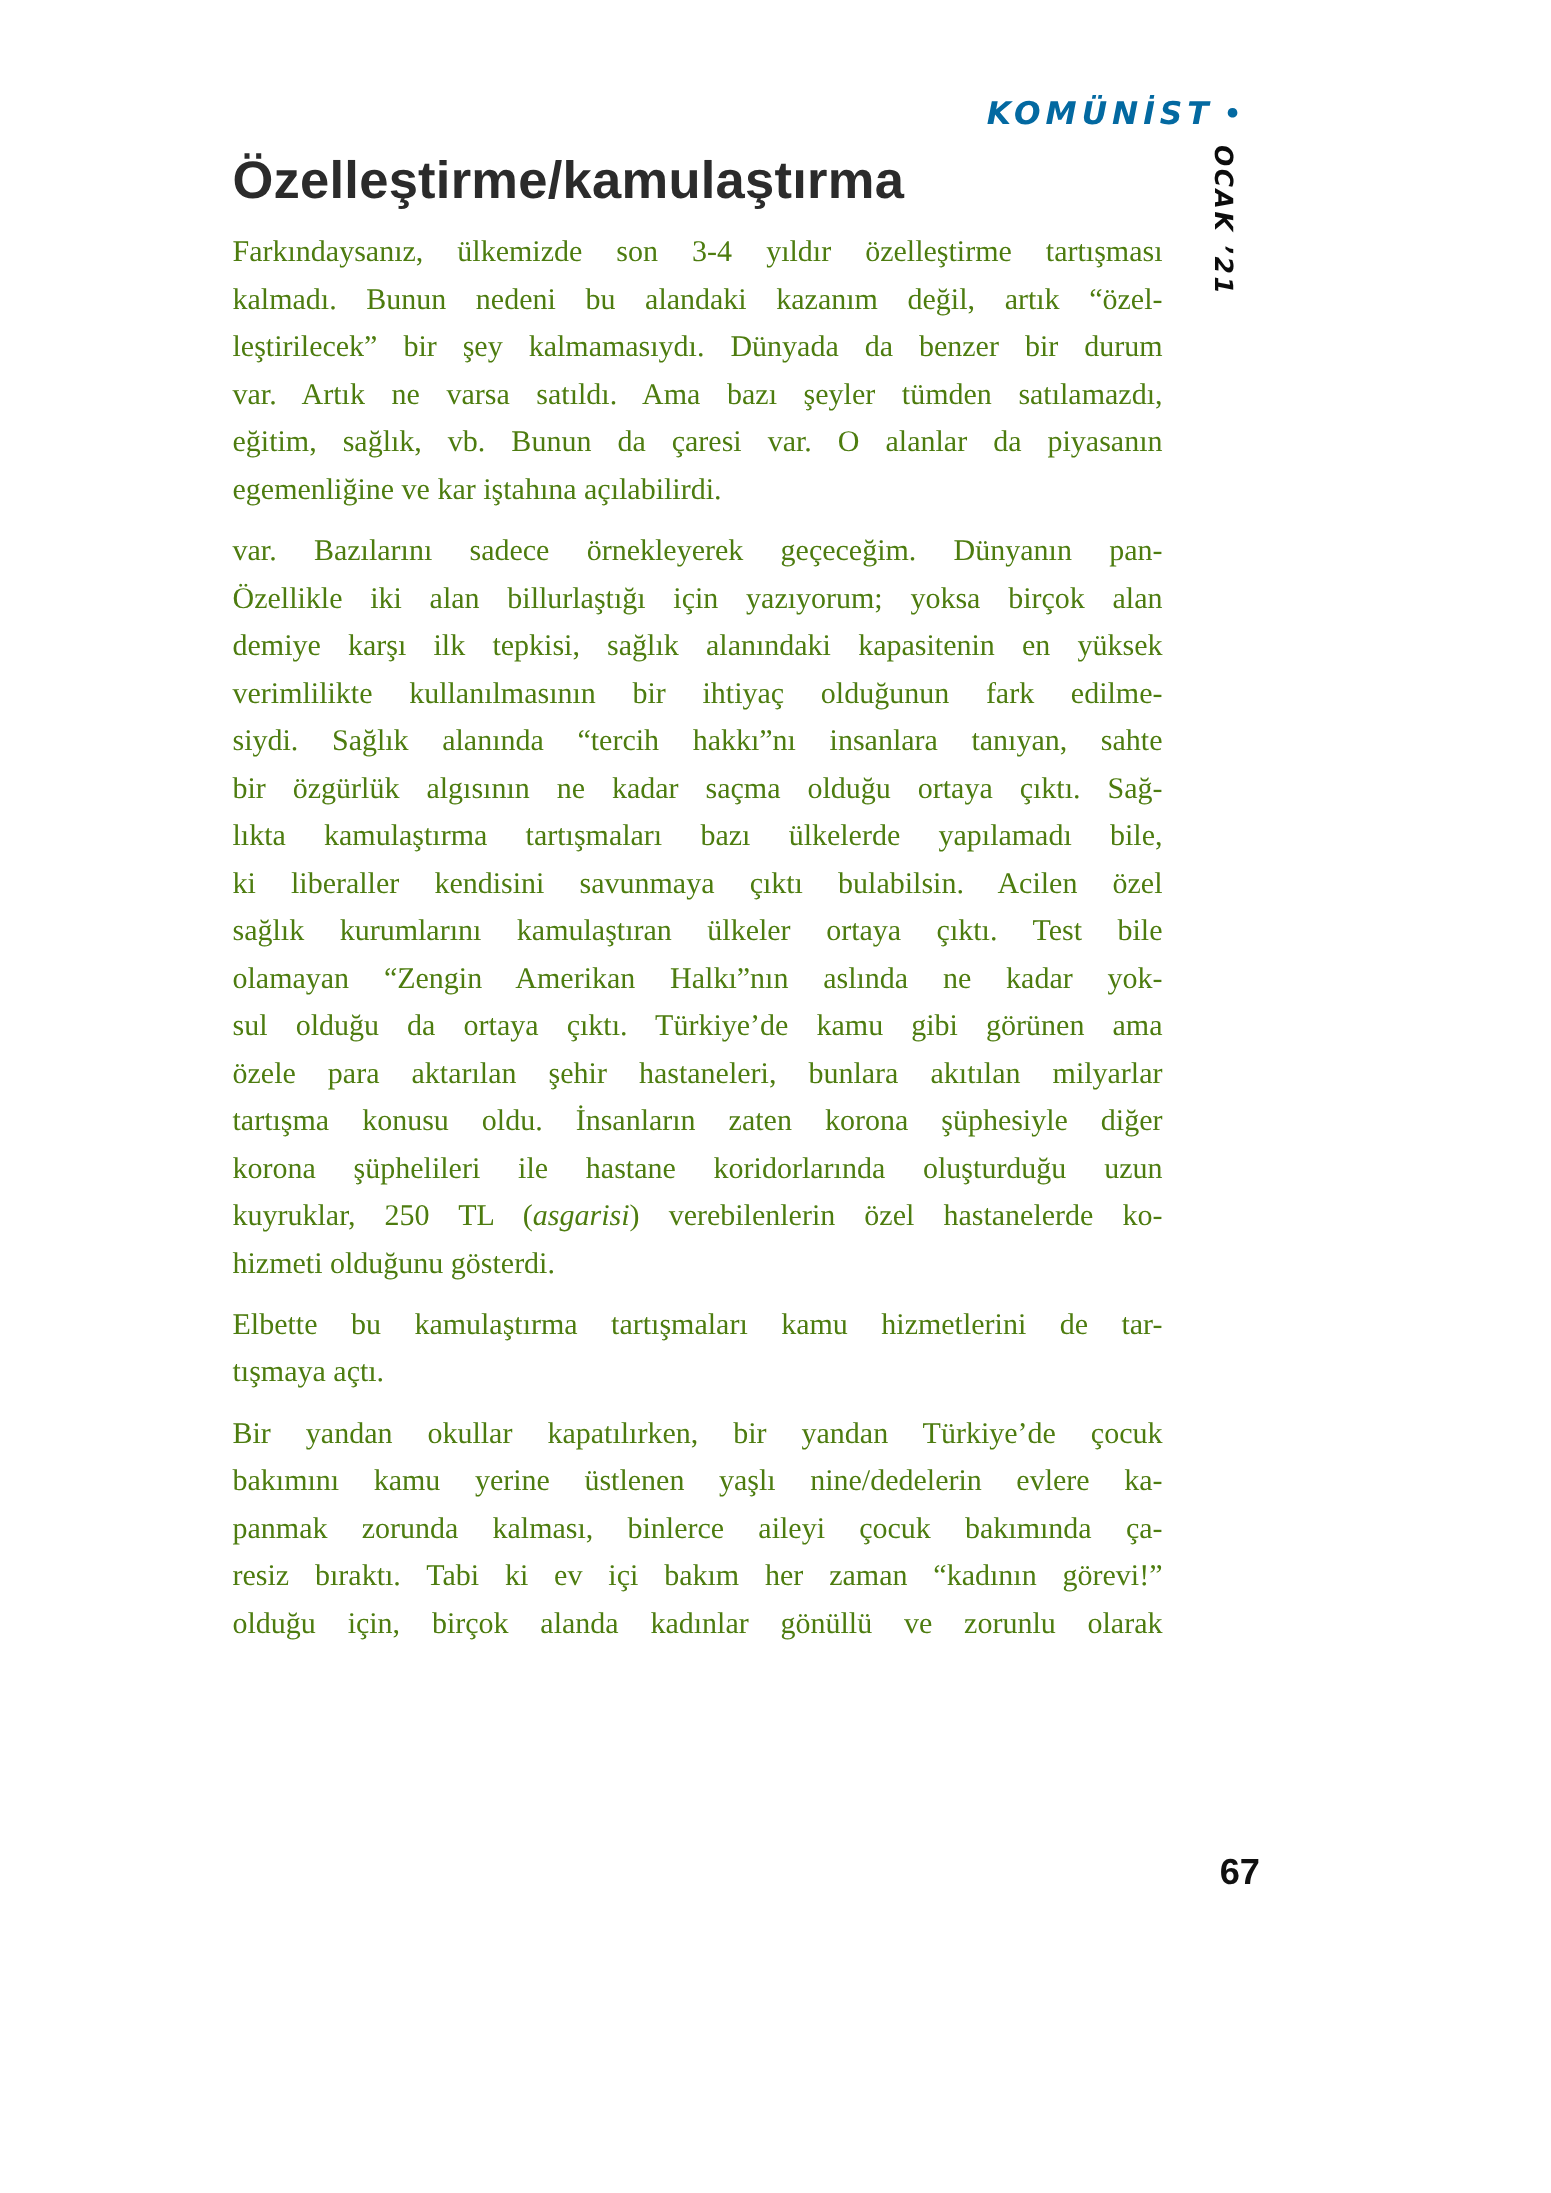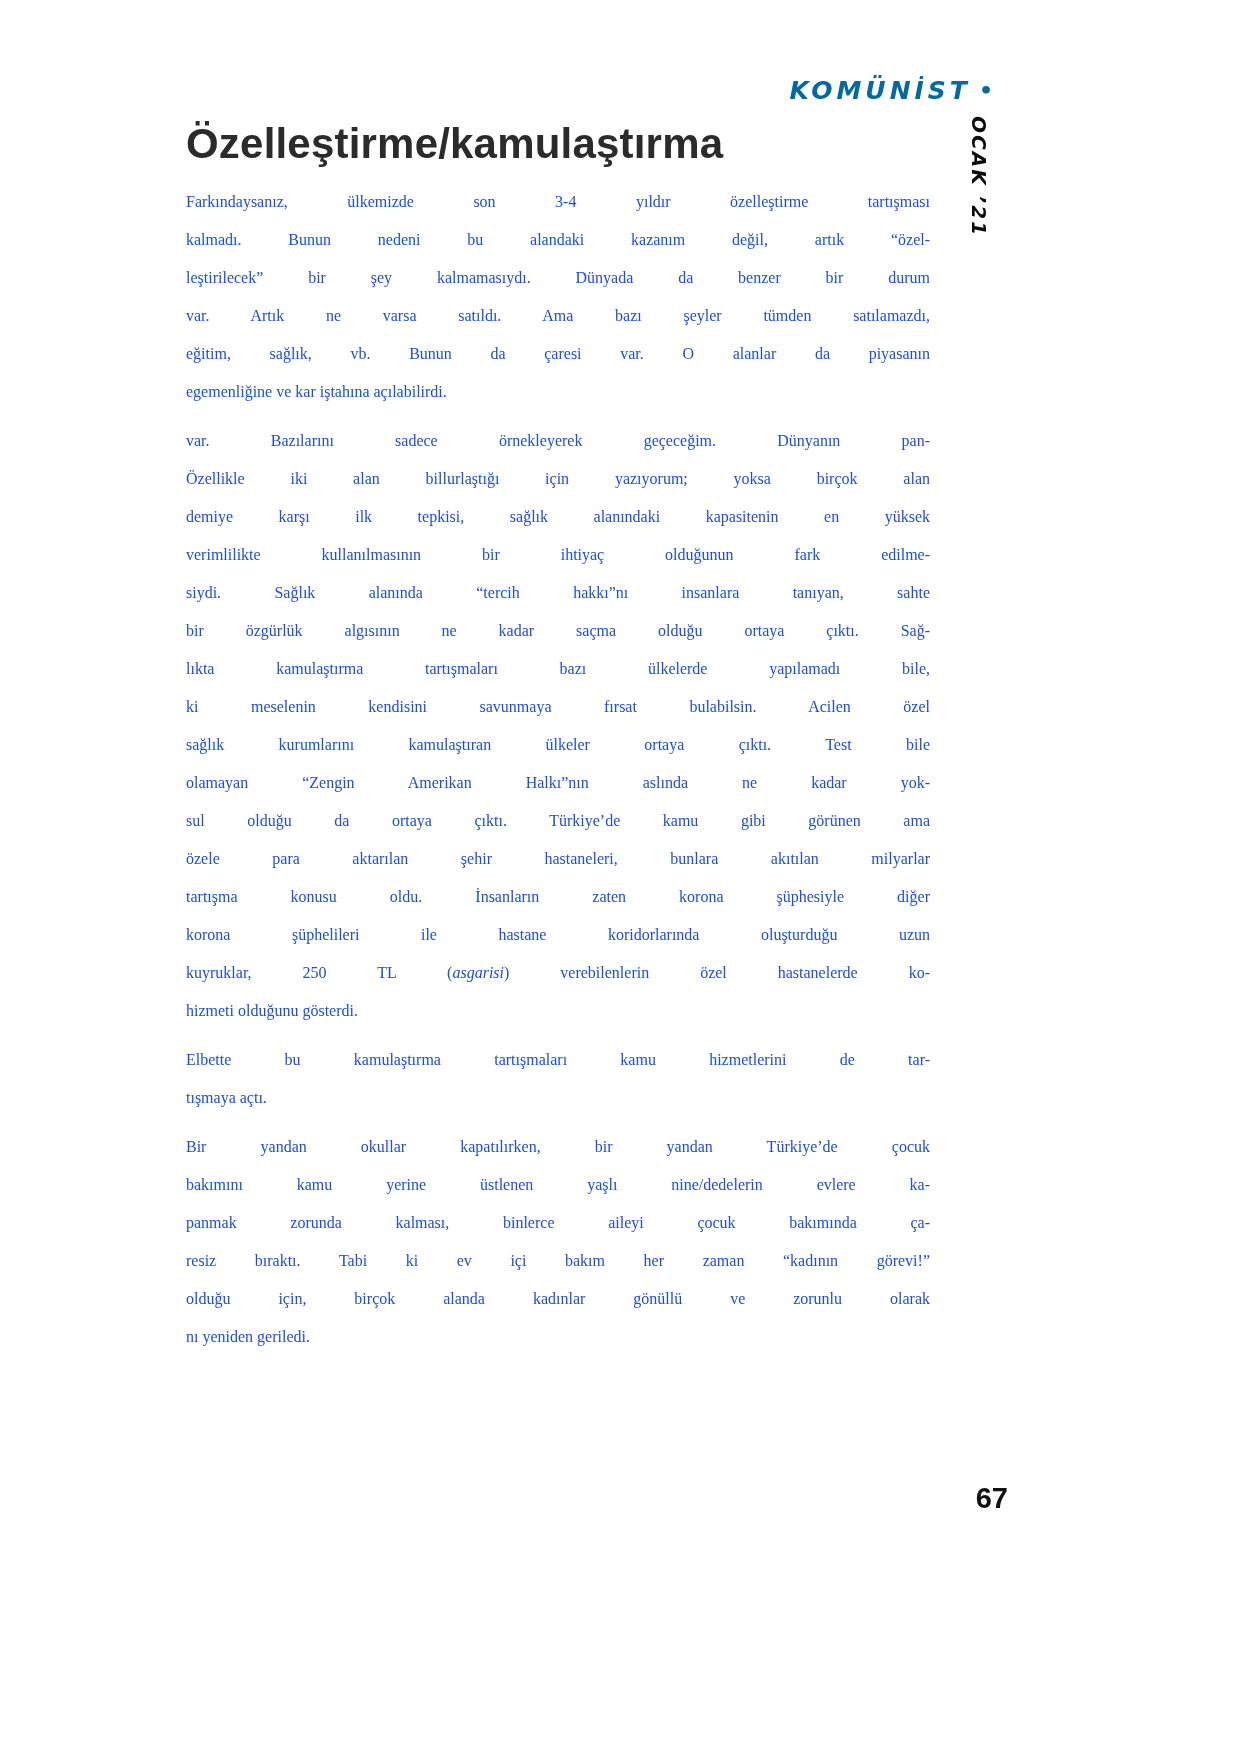--- a/index.html
+++ b/index.html
@@ -57,23 +57,23 @@
     font-family: "Liberation Sans", sans-serif;
     font-weight: 700;
     font-size: 42px;
     line-height: 36px;
     letter-spacing: 0.2px;
     color: #2b2b2b;
     margin: 0 0 21px 0;
   }
   .body {
     font-family: "Liberation Serif", "DejaVu Serif", serif;
-    font-size: 16px;
+    font-size: 24px;
     line-height: 38px;
-    color: #1d4ed8;
+    color: #4d7c0f;
   }
   .paragraph {
     margin: 0 0 11px 0;
   }
   .line {
     text-align: justify;
     text-align-last: justify;
   }
   .line.last {
     text-align: left;
@@ -115,40 +115,39 @@
           <div class="line last">egemenliğine ve kar iştahına açılabilirdi.</div>
         </div>
         <div class="paragraph">
           <div class="line">var. Bazılarını sadece örnekleyerek geçeceğim. Dünyanın pan-</div>
           <div class="line">Özellikle iki alan billurlaştığı için yazıyorum; yoksa birçok alan</div>
           <div class="line">demiye karşı ilk tepkisi, sağlık alanındaki kapasitenin en yüksek</div>
           <div class="line">verimlilikte kullanılmasının bir ihtiyaç olduğunun fark edilme-</div>
           <div class="line">siydi. Sağlık alanında “tercih hakkı”nı insanlara tanıyan, sahte</div>
           <div class="line">bir özgürlük algısının ne kadar saçma olduğu ortaya çıktı. Sağ-</div>
           <div class="line">lıkta kamulaştırma tartışmaları bazı ülkelerde yapılamadı bile,</div>
-          <div class="line">ki meselenin kendisini savunmaya fırsat bulabilsin. Acilen özel</div>
+          <div class="line">ki liberaller kendisini savunmaya çıktı bulabilsin. Acilen özel</div>
           <div class="line">sağlık kurumlarını kamulaştıran ülkeler ortaya çıktı. Test bile</div>
           <div class="line">olamayan “Zengin Amerikan Halkı”nın aslında ne kadar yok-</div>
           <div class="line">sul olduğu da ortaya çıktı. Türkiye’de kamu gibi görünen ama</div>
           <div class="line">özele para aktarılan şehir hastaneleri, bunlara akıtılan milyarlar</div>
           <div class="line">tartışma konusu oldu. İnsanların zaten korona şüphesiyle diğer</div>
           <div class="line">korona şüphelileri ile hastane koridorlarında oluşturduğu uzun</div>
           <div class="line">kuyruklar, 250 TL (<em>asgarisi</em>) verebilenlerin özel hastanelerde ko-</div>
           <div class="line last">hizmeti olduğunu gösterdi.</div>
         </div>
         <div class="paragraph">
           <div class="line">Elbette bu kamulaştırma tartışmaları kamu hizmetlerini de tar-</div>
           <div class="line last">tışmaya açtı.</div>
         </div>
         <div class="paragraph">
           <div class="line">Bir yandan okullar kapatılırken, bir yandan Türkiye’de çocuk</div>
           <div class="line">bakımını kamu yerine üstlenen yaşlı nine/dedelerin evlere ka-</div>
           <div class="line">panmak zorunda kalması, binlerce aileyi çocuk bakımında ça-</div>
           <div class="line">resiz bıraktı. Tabi ki ev içi bakım her zaman “kadının görevi!”</div>
           <div class="line">olduğu için, birçok alanda kadınlar gönüllü ve zorunlu olarak</div>
-          <div class="line last">nı yeniden geriledi.</div>
         </div>
       </div>
   </div>
 
   <div class="page-number">67</div>
 
 </div>
 
 </body></html>

